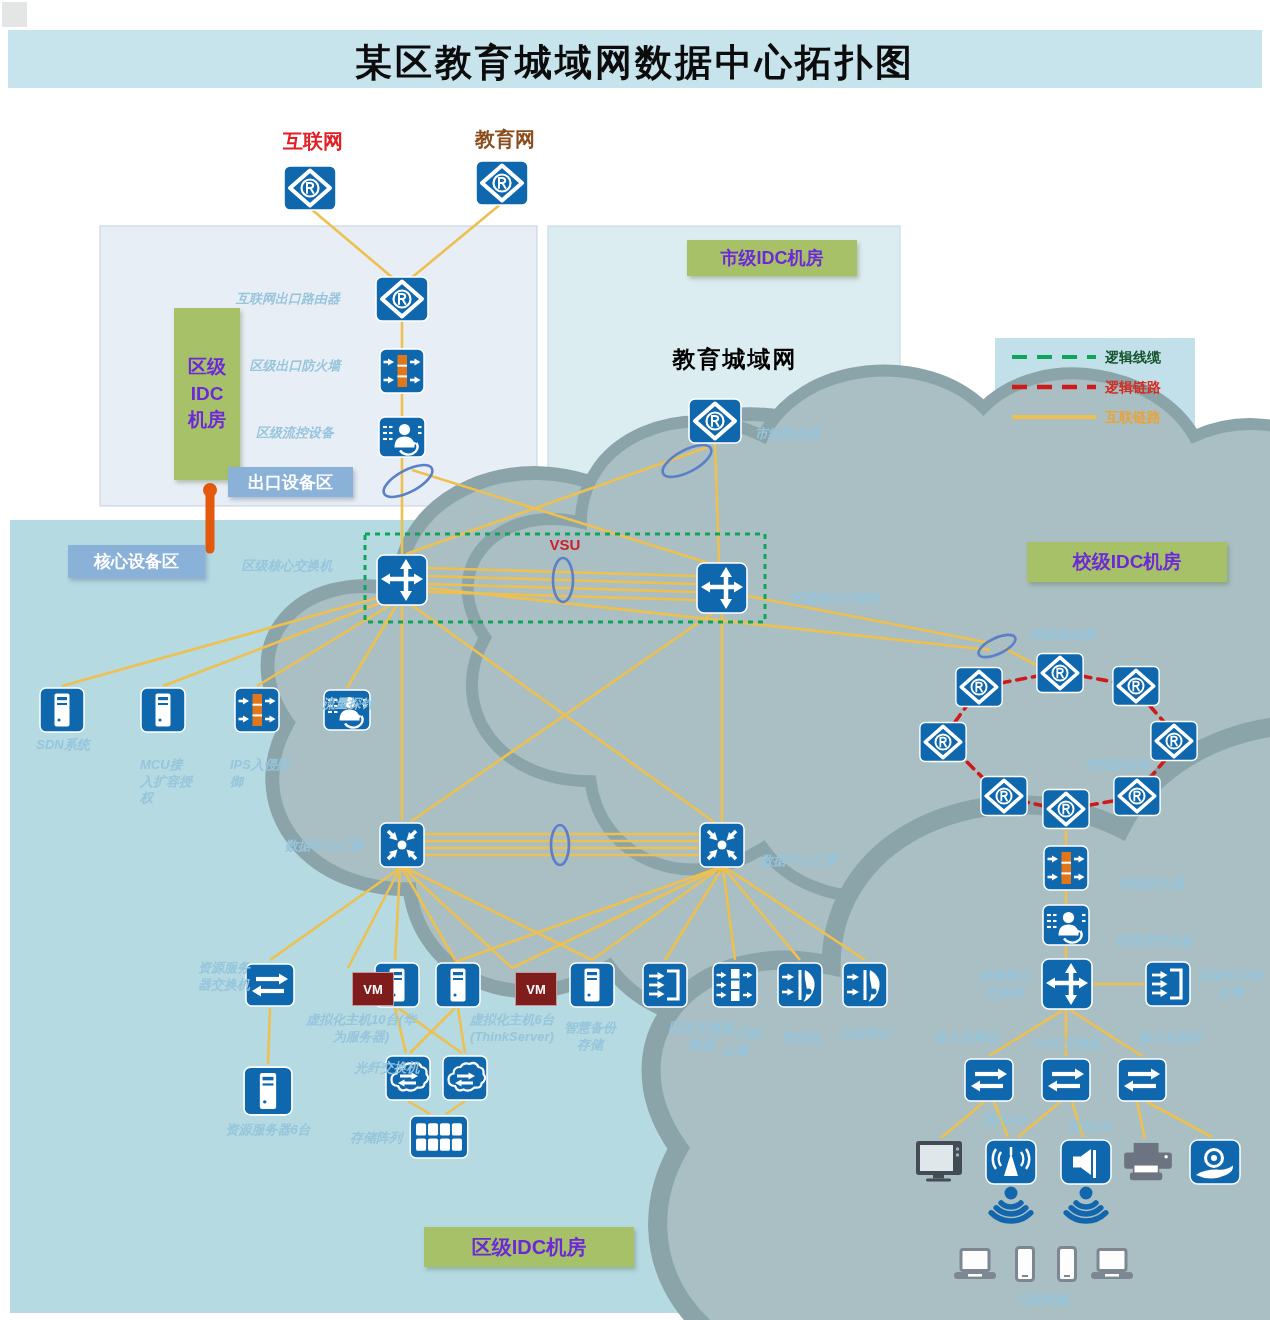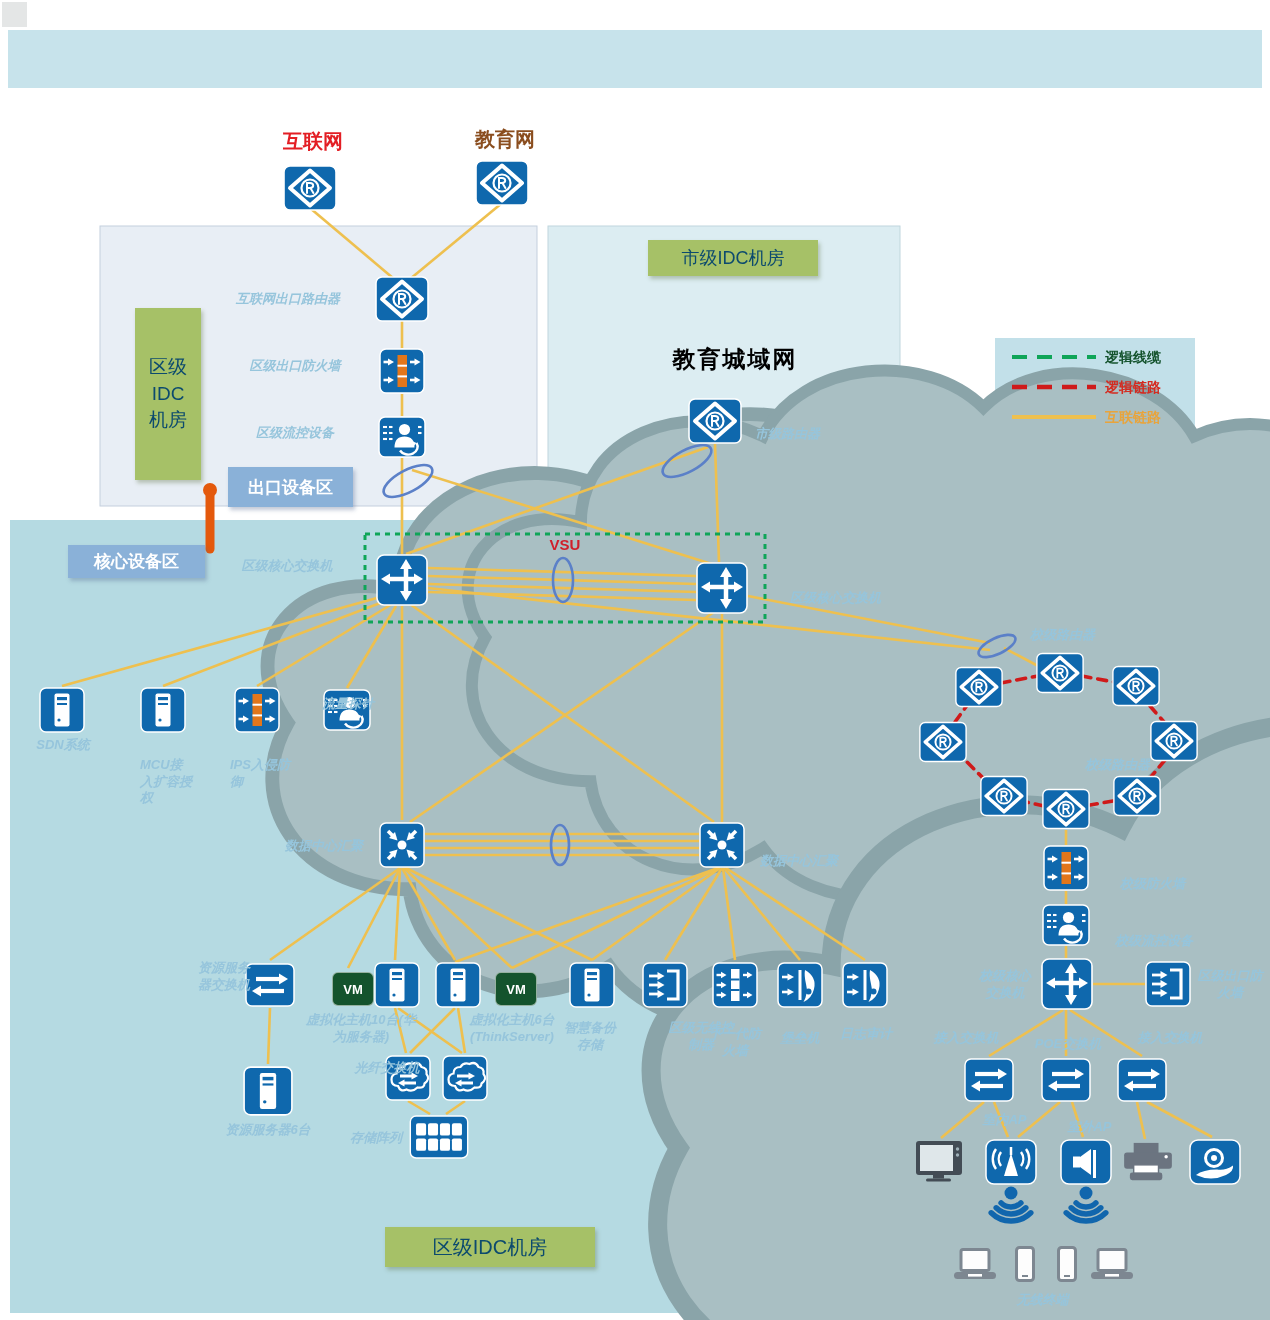--- a/index.html
+++ b/index.html
@@ -5,33 +5,33 @@
   html,body{margin:0;padding:0;background:#fff;}
   #stage{position:relative;width:1270px;height:1320px;background:#fff;overflow:hidden;
          font-family:"Liberation Sans","DejaVu Sans",sans-serif;}
   .abs{position:absolute;}
   #titlebar{left:8px;top:30px;width:1254px;height:58px;background:#c7e3eb;}
   #title{left:8px;top:38px;width:1254px;text-align:center;font-size:37px;font-weight:bold;
          color:#0c0c0c;letter-spacing:3px;}
   .corner{left:2px;top:2px;width:25px;height:25px;background:#e4e6e6;}
   .lbl{position:absolute;color:#96c5dc;font-weight:bold;font-size:13px;line-height:1.28;text-align:center;font-style:italic;}
   .lbl-left{text-align:left;margin-top:20px;}
-  .zone-green{position:absolute;background:#a6c167;color:#0c4a6e;font-weight:normal;text-align:center;
-              box-shadow:2px 3px 4px rgba(90,110,60,.35);display:flex;align-items:center;justify-content:center;}
+  .zone-green{position:absolute;background:#a6c167;color:#6d28d9;font-weight:bold;text-align:center;
+              box-shadow:2px 3px 4px rgba(90,110,60,.35);display:flex;align-items:center;justify-content:center;margin-left:39px;}
   .zone-blue{position:absolute;background:#8ab1d8;color:#fff;font-weight:bold;text-align:center;
              box-shadow:2px 3px 4px rgba(80,100,140,.35);display:flex;align-items:center;justify-content:center;
              font-size:17px;}
   #zone-district-vert{left:135px;top:308px;width:66px;height:172px;font-size:19px;line-height:1.42;
                       padding:0;align-items:center;}
   #zone-district-vert .vtxt{width:46px;word-break:break-word;}
   .cloud-title{position:absolute;font-weight:bold;text-align:center;}
   .legend-txt{position:absolute;font-size:14px;font-weight:bold;}
-  .vm-badge{position:absolute;width:40px;height:32px;background:#14532d;border-radius:6px;color:#fff;
+  .vm-badge{position:absolute;width:40px;height:32px;background:#7f1d1d;border-radius:0;color:#fff;
             font-weight:bold;font-size:13px;display:flex;align-items:center;justify-content:center;
-            border:1px solid rgba(255,255,255,.55);}
+            border:1px solid rgba(255,255,255,.55);margin-left:20px;}
   #vsu-label{position:absolute;left:545px;top:536px;width:40px;color:#d01f2a;font-size:15px;
              font-weight:bold;text-align:center;}
 </style>
 </head>
 <body>
 
 <div id="stage">
 
 <svg width="1270" height="1320" viewBox="0 0 1270 1320" class="abs" style="left:0;top:0">
 <defs>
@@ -422,31 +422,33 @@
 
   <use href="#sym-laptop" x="952" y="1248" width="46" height="34"></use>
   <use href="#sym-phone" x="1015" y="1246" width="20" height="36"></use>
   <use href="#sym-phone" x="1057" y="1246" width="20" height="36"></use>
   <use href="#sym-laptop" x="1089" y="1248" width="46" height="34"></use>
 </g>
 </svg>
 
 <div class="abs corner"></div>
 <div class="abs" id="titlebar"></div>
+<div class="abs" id="title">某区教育城域网数据中心拓扑图</div>
 
 <div class="cloud-title" style="left:263px;top:128px;width:100px;font-size:20px;color:#e31e24">互联网</div>
 <div class="cloud-title" style="left:455px;top:126px;width:100px;font-size:20px;color:#8a4d1e">教育网</div>
 <div class="cloud-title" style="left:650px;top:344px;width:170px;font-size:23px;color:#000000;letter-spacing:2px">教育城域网</div>
 
 <div class="zone-green" id="zone-district-vert">
   <div class="vtxt">区级IDC机房</div>
 </div>
 <div class="zone-green" style="left:648px;top:240px;width:170px;height:36px;font-size:18px">市级IDC机房</div>
+<div class="zone-green" style="left:988px;top:542px;width:200px;height:40px;font-size:19px">校级IDC机房</div>
 <div class="zone-green" style="left:385px;top:1227px;width:210px;height:40px;font-size:20px">区级IDC机房</div>
-<div class="zone-blue" style="left:228px;top:467px;width:125px;height:40px">出口设备区</div>
+<div class="zone-blue" style="left:228px;top:467px;width:125px;height:30px">出口设备区</div>
 <div class="zone-blue" style="left:68px;top:545px;width:137px;height:33px">核心设备区</div>
 
 <div class="legend-txt" style="left:1105px;top:349px;color:#14532d">逻辑线缆</div>
 <div class="legend-txt" style="left:1105px;top:379px;color:#d42b20">逻辑链路</div>
 <div class="legend-txt" style="left:1105px;top:409px;color:#e8a43c">互联链路</div>
 
 <div id="vsu-label">VSU</div>
 
 <div class="lbl" style="left:232px;top:291px;width:112px">互联网出口路由器</div>
 <div class="lbl" style="left:245px;top:358px;width:100px">区级出口防火墙</div>

